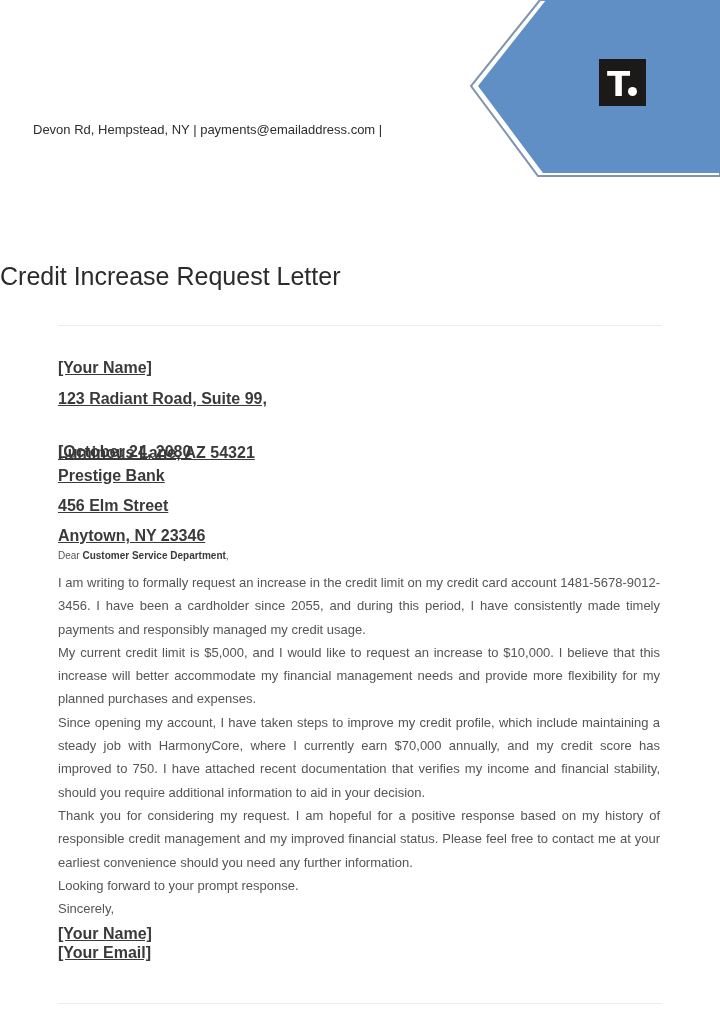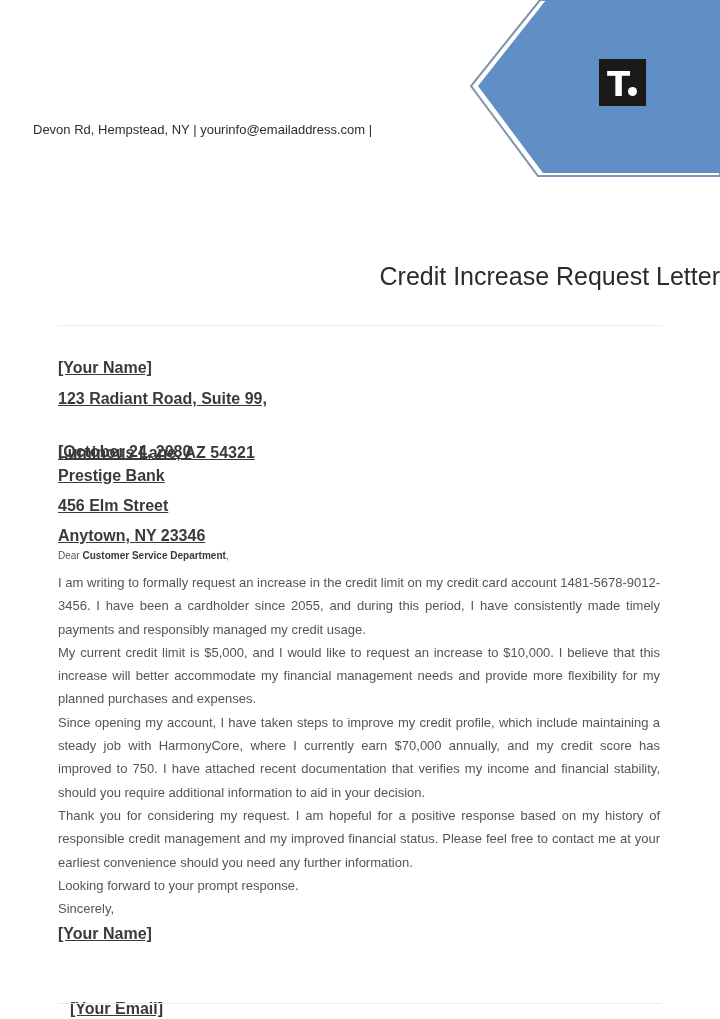--- a/index.html
+++ b/index.html
@@ -5,42 +5,42 @@
     html, body { margin: 0; padding: 0; background: #ffffff; }
     body { width: 720px; height: 1019px; position: relative; overflow: hidden;
            font-family: "Liberation Sans", "DejaVu Sans", sans-serif; color: #3a3a3a; }
     .header-shape { position: absolute; left: 0; top: 0; width: 720px; height: 180px; }
     .logo { position: absolute; left: 599px; top: 59px; width: 47px; height: 47px; background: #1c1a19;
             display: flex; align-items: center; justify-content: center; }
     .logo-t { color: #ffffff; font-weight: bold; font-size: 34px; line-height: 1; font-family: "DejaVu Sans", sans-serif;
               position: relative; left: -4px; top: 1px; }
     .logo-dot { position: absolute; width: 9px; height: 9px; border-radius: 50%; background: #fff; left: 29px; top: 28px; }
     .contact { position: absolute; left: 33px; top: 120px; font-size: 13px; line-height: 19px; color: #2d2d2d; }
-    .title { position: absolute; left: 0; width: 720px; top: 262px; text-align: right; font-size: 25px; color: #2b2b2b; }
+    .title { position: absolute; left: 0; width: 720px; top: 262px; text-align: left; font-size: 25px; color: #2b2b2b; }
     .rule { position: absolute; left: 58px; width: 604px; height: 1px; background: #ececec; }
     .body-text { position: absolute; left: 58px; width: 602px; font-size: 13px; color: #555; }
     .bold-line { position: absolute; left: 58px; font-size: 16px; font-weight: bold; color: #3a3a3a; text-decoration: underline; }
     .para { text-align: justify; text-align-last: left; line-height: 23.3px; margin: 0; }
     .plain-line { position: absolute; left: 58px; font-size: 10px; color: #555; }
   </style>
 </head>
 <body>
 
 <svg class="header-shape" viewBox="0 0 720 180" width="720" height="180">
   <polygon points="540,0 720,0 720,176 538,176 471,86" fill="none" stroke="#7f95ad" stroke-width="2"></polygon>
   <polygon points="546,0 720,0 720,173 543,173 478,86" fill="#5f8fc4"></polygon>
 </svg>
 
 <div class="logo">
   <span class="logo-t">T</span>
   <span class="logo-dot"></span>
 </div>
 
 <div class="contact">
-  <div>Devon Rd, Hempstead, NY | yourinfo@emailaddress.com |</div>
+  <div>Devon Rd, Hempstead, NY | payments@emailaddress.com |</div>
 </div>
 
 <div class="title">Credit Increase Request Letter</div>
 <div class="rule" style="top:325px;"></div>
 
 <div class="bold-line" style="top:359px;">[Your Name]</div>
 <div class="bold-line" style="top:390px;">123 Radiant Road, Suite 99,</div>
 <div class="bold-line" style="top:408px;margin-top:36px;">Luminous Lane, AZ 54321</div>
 <div class="bold-line" style="top:443px;">[October 24, 2080</div>
 <div class="bold-line" style="top:467px;">Prestige Bank</div>
@@ -54,15 +54,15 @@
 <div class="body-text" style="top:571px;">
   <p class="para">I am writing to formally request an increase in the credit limit on my credit card account 1481-5678-9012-3456. I have been a cardholder since 2055, and during this period, I have consistently made timely payments and responsibly managed my credit usage.</p>
   <p class="para">My current credit limit is $5,000, and I would like to request an increase to $10,000. I believe that this increase will better accommodate my financial management needs and provide more flexibility for my planned purchases and expenses.</p>
   <p class="para">Since opening my account, I have taken steps to improve my credit profile, which include maintaining a steady job with HarmonyCore, where I currently earn $70,000 annually, and my credit score has improved to 750. I have attached recent documentation that verifies my income and financial stability, should you require additional information to aid in your decision.</p>
   <p class="para">Thank you for considering my request. I am hopeful for a positive response based on my history of responsible credit management and my improved financial status. Please feel free to contact me at your earliest convenience should you need any further information.</p>
   <p class="para">Looking forward to your prompt response.</p>
   <p class="para">Sincerely,</p>
 </div>
 
 <div class="bold-line" style="top:925px;">[Your Name]</div>
-<div class="bold-line" style="top:1000px;margin-left:12px;">[Your Email]</div>
+<div class="bold-line" style="top:944px;">[Your Email]</div>
 
 <div class="rule" style="top:1003px;"></div>
 
 </body></html>

